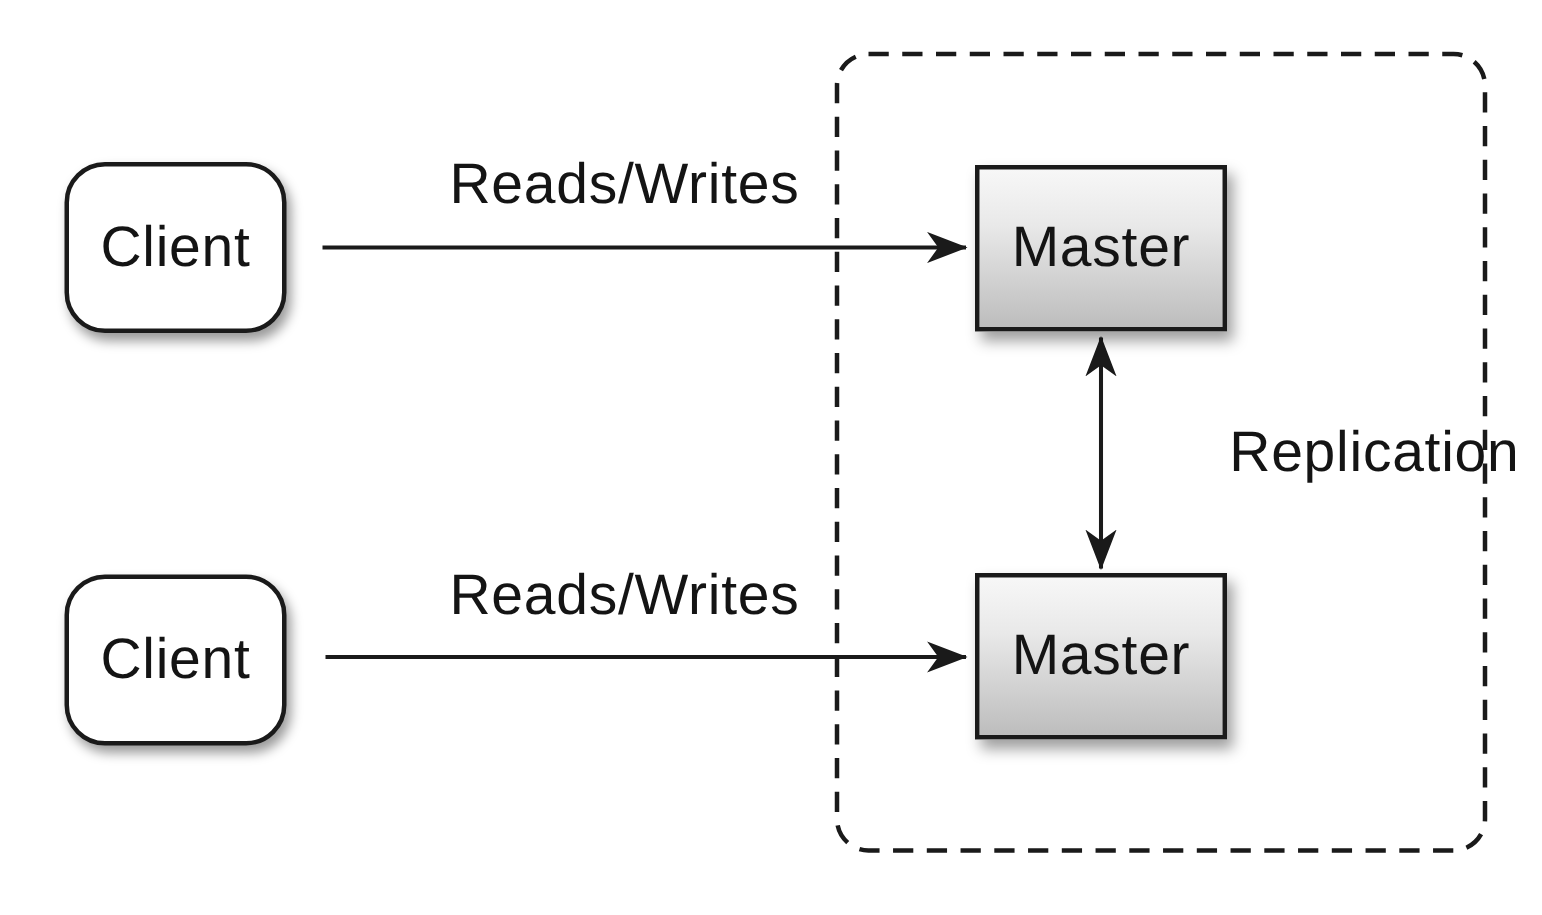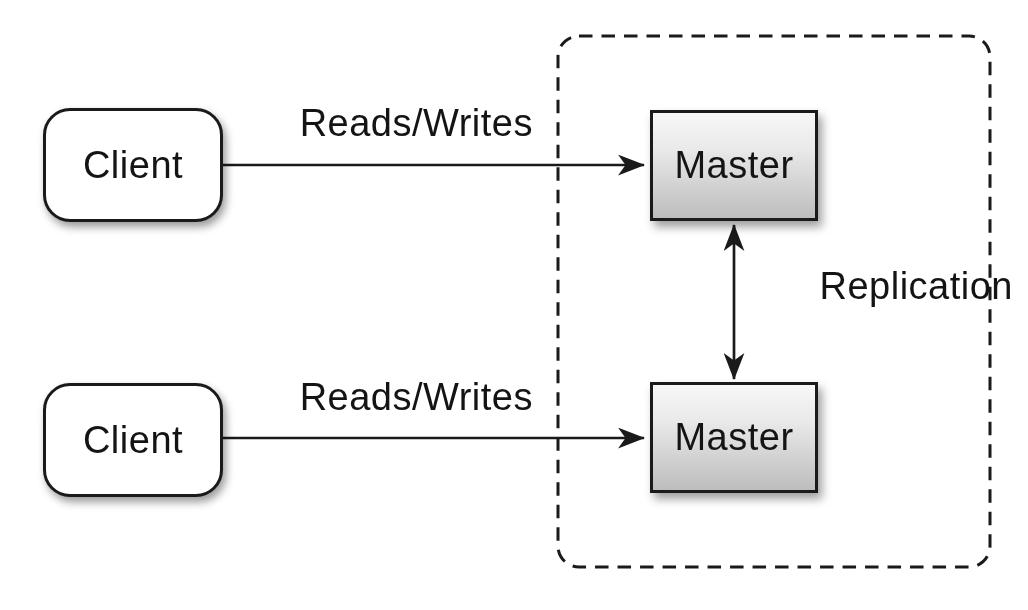--- a/index.html
+++ b/index.html
@@ -27,21 +27,21 @@
     display: flex;
     align-items: center;
     justify-content: center;
     box-sizing: border-box;
     border: 3px solid #1a1a1a;
     font-size: 38px;
     letter-spacing: 0.5px;
     z-index: 1;
   }
   .client-node {
-    width: 180px;
+    width: 148px;
     height: 114px;
     border-radius: 27px;
     background: #ffffff;
     box-shadow: 3px 5px 8px rgba(0,0,0,0.40);
   }
   .master-node {
     width: 168px;
     height: 111px;
     background: linear-gradient(180deg, #f7f7f7 0%, #e9e9e9 35%, #bdbdbd 100%);
     box-shadow: 4px 6px 9px rgba(0,0,0,0.38);
@@ -55,21 +55,21 @@
     z-index: 2;
     white-space: nowrap;
   }
   #client-top    { left: 43px;  top: 108px; }
   #client-bottom { left: 43px;  top: 383px; }
   #master-top    { left: 650px; top: 110px; }
   #master-bottom { left: 650px; top: 382px; }
 
   #label-reads-writes-top    { left: 233px; top: 102px; }
   #label-reads-writes-bottom { left: 233px; top: 376px; }
-  #label-replication         { left: 713px; top: 265px; }
+  #label-replication         { left: 713px; top: 281px; }
 </style>
 </head>
 <body>
 
 <div id="canvas">
 
   <svg id="edge-layer" width="1028" height="610" viewBox="0 0 1028 610">
     <defs>
       <marker id="arrowhead" viewBox="0 0 13 10" refX="12.5" refY="5" markerUnits="userSpaceOnUse" markerWidth="27" markerHeight="21" orient="auto-start-reverse">
         <path d="M0,0 L13,5 L0,10 L3.6,5 Z" fill="#1a1a1a"></path>

